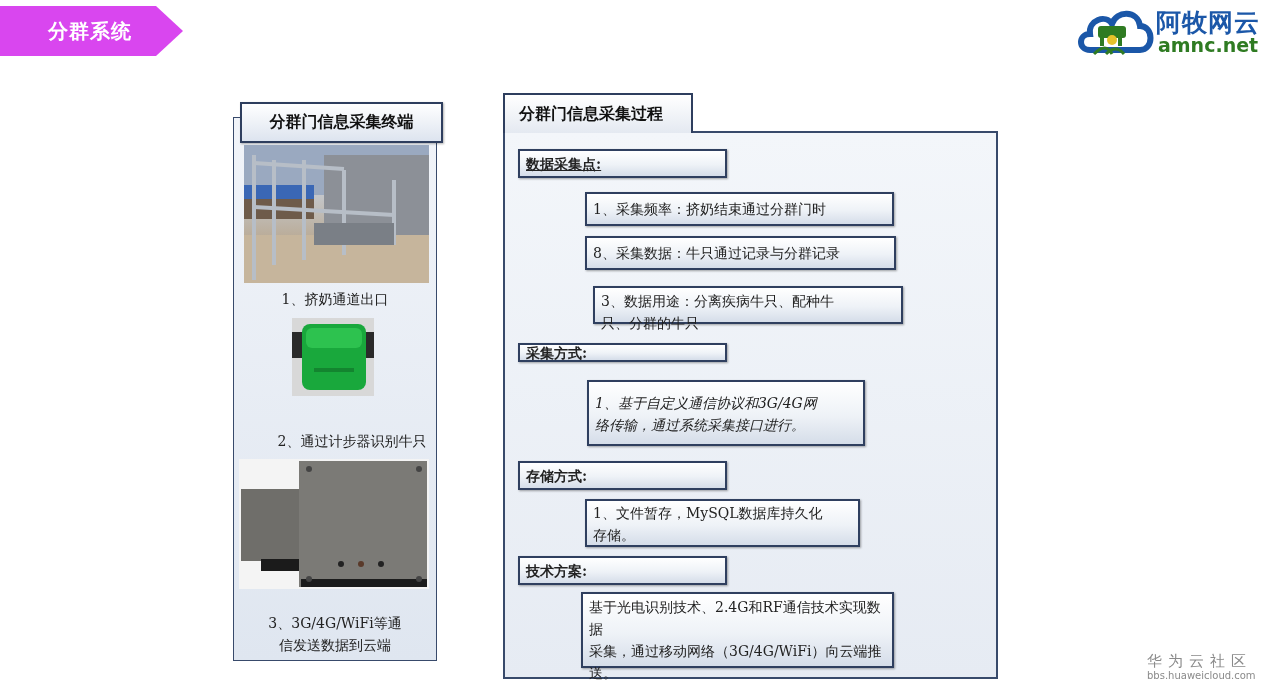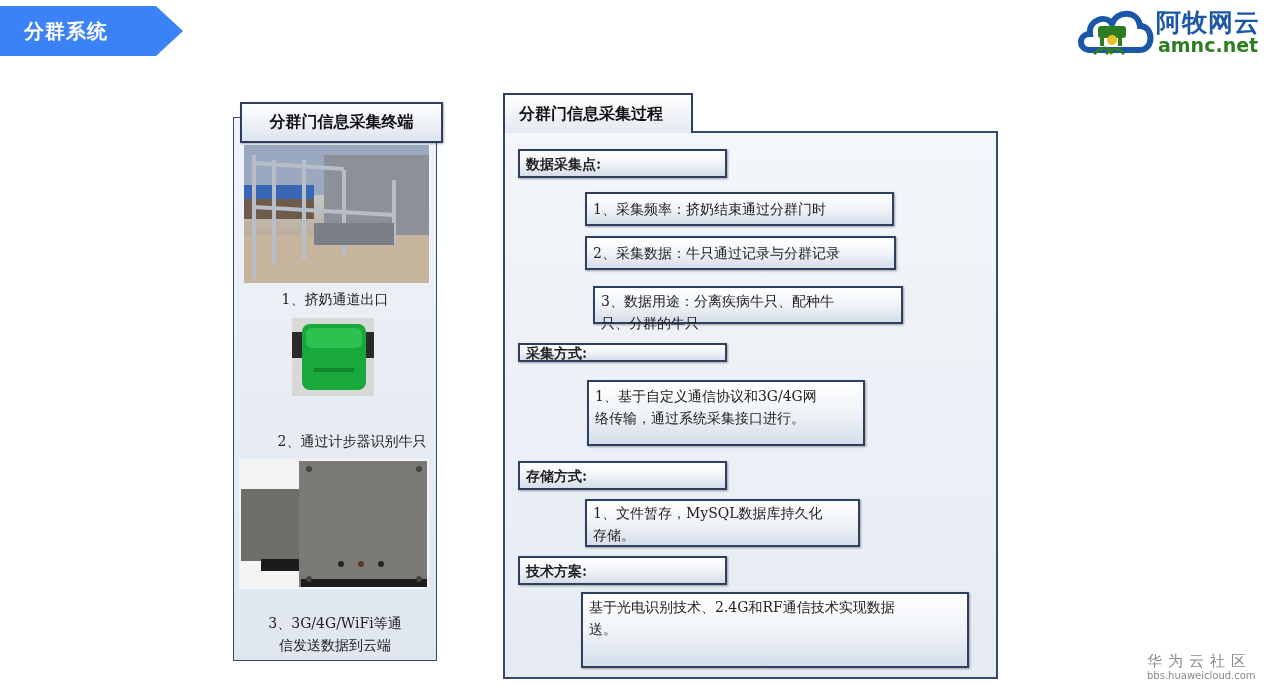--- a/index.html
+++ b/index.html
@@ -1,23 +1,23 @@
 <!DOCTYPE html>
 <html><head>
 <meta charset="utf-8">
 <style>
   * { box-sizing: border-box; margin: 0; padding: 0; }
   html, body { width: 1269px; height: 691px; background: #ffffff; overflow: hidden; }
   body { position: relative; font-family: "DejaVu Serif", "Liberation Serif", serif; color: #222; }
 
   .title-banner {
     position: absolute; left: 0; top: 6px; width: 183px; height: 50px;
-    background: #3b82f6;
+    background: #d946ef;
     clip-path: polygon(0 0, 156px 0, 183px 25px, 156px 50px, 0 50px);
-    display: flex; align-items: center; padding-left: 24px;
+    display: flex; align-items: center; padding-left: 48px;
   }
   .title-banner span {
     color: #fff; font-family: "DejaVu Sans", sans-serif; font-weight: bold; font-size: 20px; letter-spacing: 1px;
   }
 
   .logo { position: absolute; left: 1076px; top: 4px; width: 186px; height: 54px; }
   .logo .cloud { position: absolute; left: 0; top: 0; width: 80px; height: 54px; }
   .logo .cn {
     position: absolute; left: 80px; top: 2px; font-family: "DejaVu Sans", sans-serif; font-weight: bold;
     font-size: 25px; color: #1b57a8; letter-spacing: 1px;
@@ -149,42 +149,43 @@
   </svg>
 </div>
 <div class="caption" style="top:612px;">
   <div>3、3G/4G/WiFi等通</div>
   <div>信发送数据到云端</div>
 </div>
 
 <div class="right-panel"></div>
 <div class="right-tab">分群门信息采集过程</div>
 
-<div class="box head" style="left:518px;top:149px;width:209px;height:29px;">数据采集点:</div>
+<div class="box head" style="left:518px;top:149px;width:209px;height:29px;text-decoration:underline;">数据采集点:</div>
 <div class="box" style="left:585px;top:186px;width:309px;height:34px;margin-top:6px;">1、采集频率：挤奶结束通过分群门时</div>
-<div class="box" style="left:585px;top:236px;width:311px;height:34px;">2、采集数据：牛只通过记录与分群记录</div>
+<div class="box" style="left:585px;top:236px;width:311px;height:34px;">8、采集数据：牛只通过记录与分群记录</div>
 <div class="box" style="left:585px;top:286px;width:310px;height:38px;display:block;padding-top:2px;margin-left:8px;">
   <div>3、数据用途：分离疾病牛只、配种牛</div>
   <div>只、分群的牛只</div>
 </div>
 
 <div class="box head" style="left:518px;top:343px;width:209px;height:19px;">采集方式:</div>
-<div class="box" style="left:587px;top:380px;width:278px;height:66px;display:block;padding-top:3px;">
+<div class="box" style="left:587px;top:380px;width:278px;height:66px;display:block;padding-top:10px;font-style:italic;">
   <div>1、基于自定义通信协议和3G/4G网</div>
   <div>络传输，通过系统采集接口进行。</div>
 </div>
 
 <div class="box head" style="left:518px;top:461px;width:209px;height:29px;">存储方式:</div>
 <div class="box" style="left:585px;top:499px;width:275px;height:48px;display:block;padding-top:1px;">
   <div>1、文件暂存，MySQL数据库持久化</div>
   <div>存储。</div>
 </div>
 
 <div class="box head" style="left:518px;top:556px;width:209px;height:29px;">技术方案:</div>
-<div class="box" style="left:581px;top:592px;width:388px;height:76px;display:block;padding-top:2px;">
+<div class="box" style="left:581px;top:592px;width:313px;height:76px;display:block;padding-top:2px;">
   <div>基于光电识别技术、2.4G和RF通信技术实现数据</div>
+  <div>采集，通过移动网络（3G/4G/WiFi）向云端推</div>
   <div>送。</div>
 </div>
 
 <div class="watermark">
   <div class="cn">华为云社区</div>
   <div class="en">bbs.huaweicloud.com</div>
 </div>
 
 </body></html>

